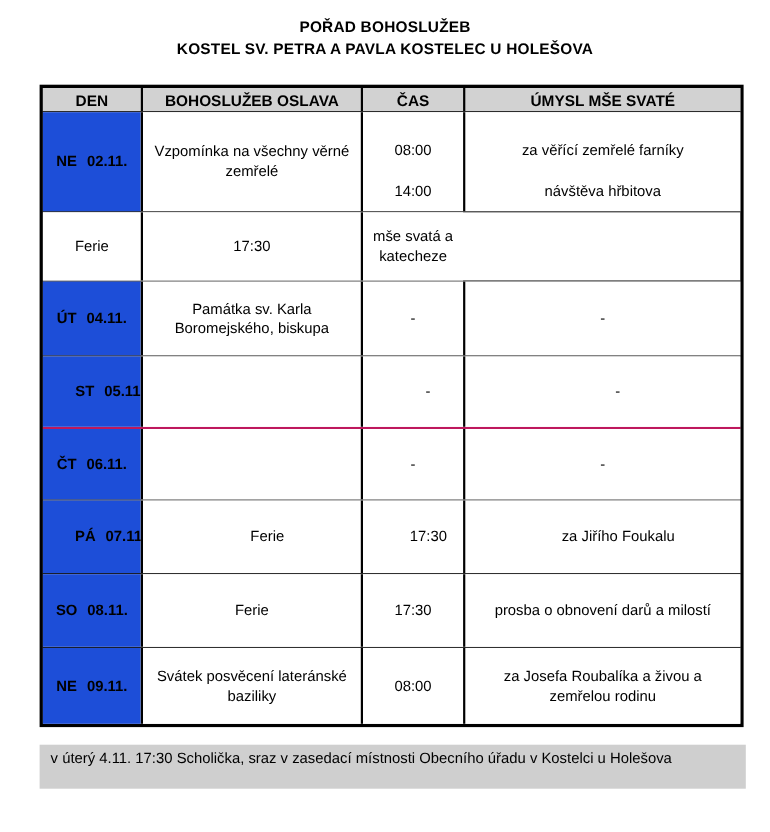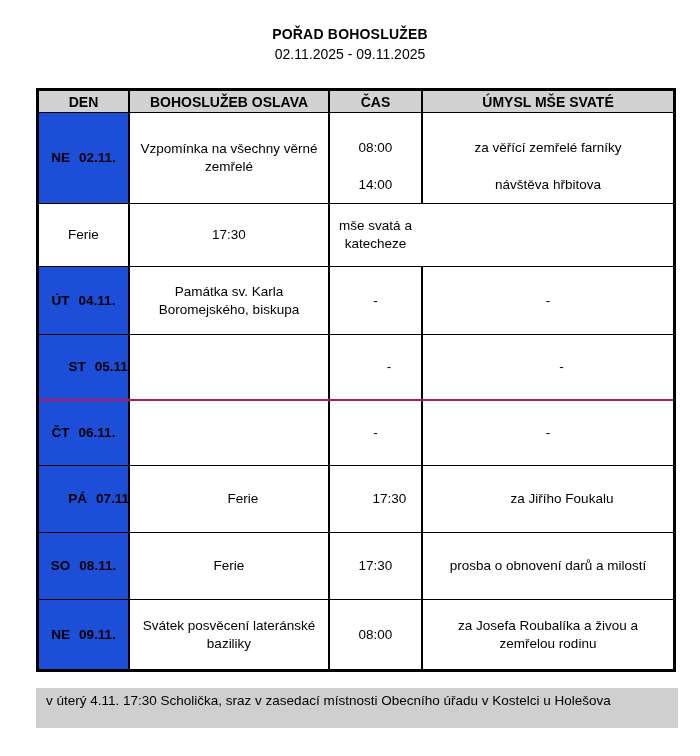--- a/index.html
+++ b/index.html
@@ -6,21 +6,21 @@
   html, body {
     width: 700px;
     background: #ffffff;
     font-family: "Liberation Sans", sans-serif;
     color: #000000;
   }
   body { height: 756px; overflow: hidden; }
 
   
   .heading {
-    padding-top: 24px;
+    padding-top: 14px;
     text-align: center;
   }
   .title-line1, .title-line2 {
     font-size: 14px;
     font-weight: bold;
     line-height: 20px;
     letter-spacing: 0.2px;
   }
   .date-range {
     font-size: 14px;
@@ -101,21 +101,21 @@
     font-size: 13.5px;
     line-height: 19px;
     min-height: 40px;
   }
 </style>
 </head>
 <body>
 
 <div class="heading">
   <div class="title-line1">POŘAD BOHOSLUŽEB</div>
-  <div class="date-range">02.11.2025 - 09.11.2025</div>
+  <div class="title-line2">KOSTEL SV. PETRA A PAVLA KOSTELEC U HOLEŠOVA</div>
 </div>
 
 <div class="schedule">
 
   <div class="trow header-row">
     <div class="cell">DEN</div>
     <div class="cell">BOHOSLUŽEB OSLAVA</div>
     <div class="cell">ČAS</div>
     <div class="cell">ÚMYSL MŠE SVATÉ</div>
   </div>

